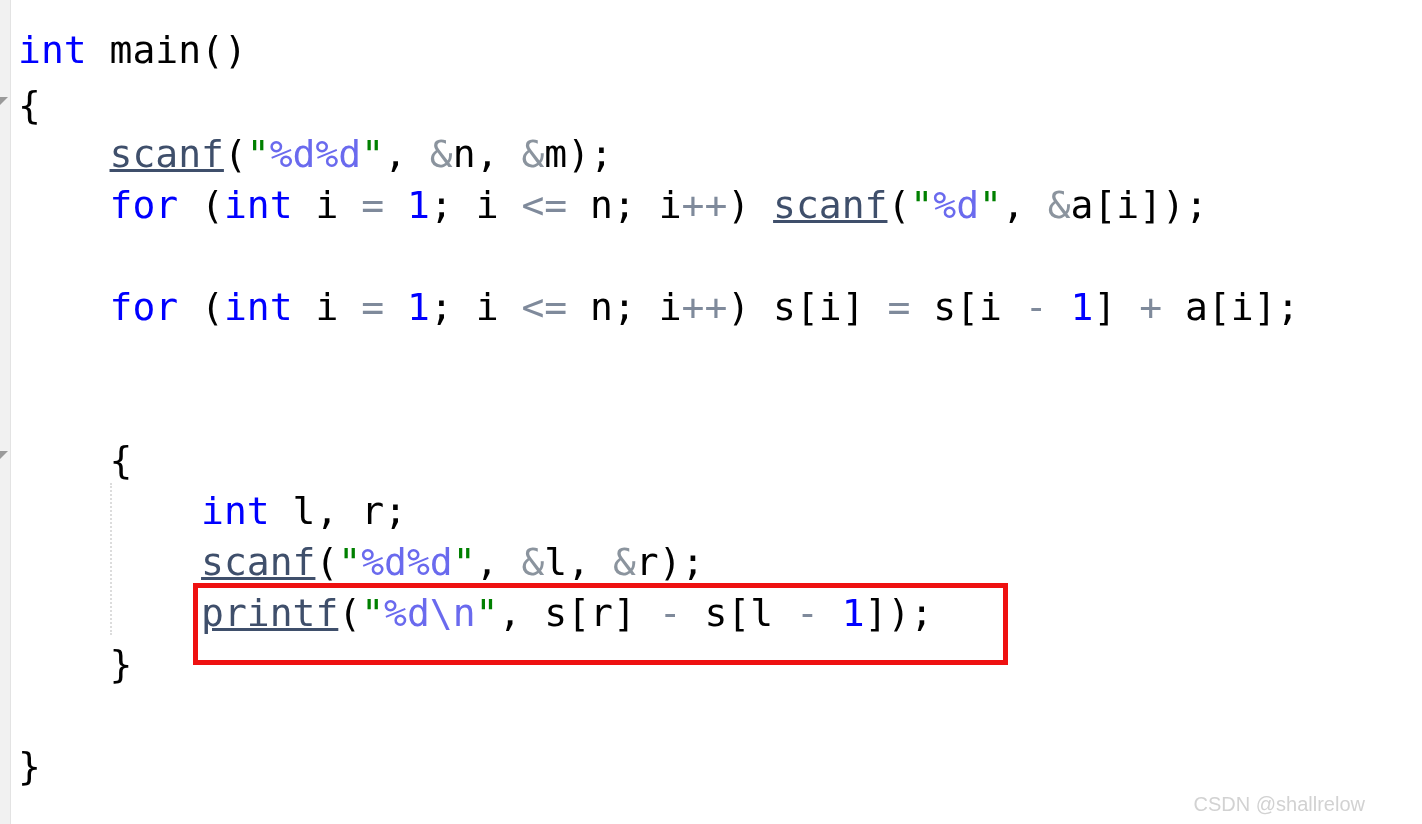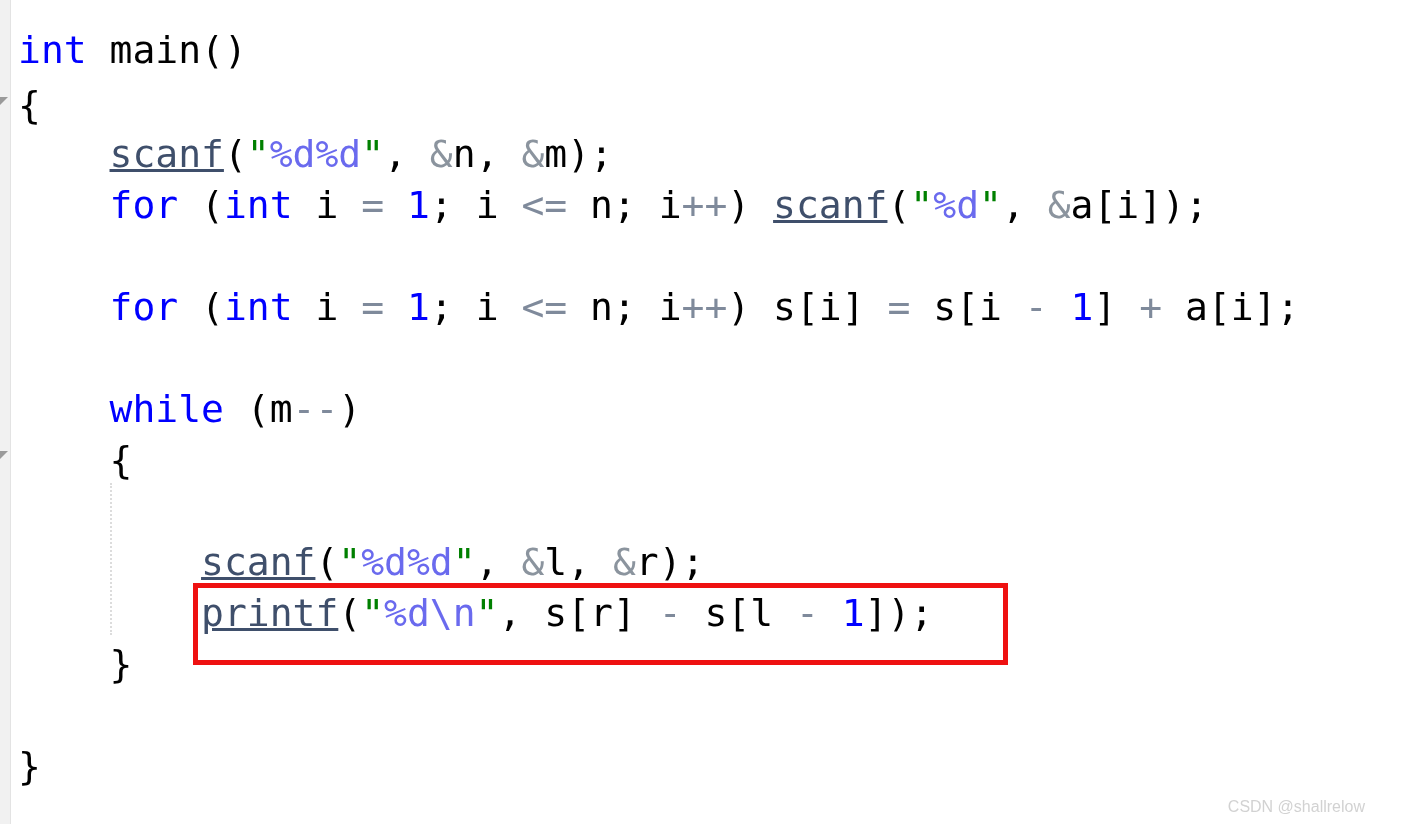--- a/index.html
+++ b/index.html
@@ -87,21 +87,21 @@
     background: transparent;
     pointer-events: none;
   }
 
   
   #watermark {
     position: absolute;
     right: 12px;
     bottom: 8px;
     font-family: "Liberation Sans", "DejaVu Sans", sans-serif;
-    font-size: 16px;
+    font-size: 20px;
     color: #d2d2d2;
     white-space: pre;
   }
 </style>
 <style>
  .tk-keyword{color:#0000ff;} .tk-number{color:#0000ff;}
  .tk-func{color:#3f4f6b;} .tk-quote{color:#008000;}
  .tk-format{color:#6a6aee;} .tk-op{color:#7f8a9b;}
  .tk-amp{color:#8b949e;} .tk-plain{color:#000000;}
  #highlight-box{border-color:#ee1111;}
@@ -129,22 +129,22 @@
     </div>
 
   <div id="code-surface">
       <div class="code-line" style="top: 24px;"><span class="tk-keyword">int</span><span class="tk-plain"> main()</span></div>
       <div class="code-line" style="top: 79px;"><span class="tk-plain">{</span></div>
       <div class="code-line" style="top: 128px;"><span class="tk-plain">    </span><span class="tk-func">scanf</span><span class="tk-plain">(</span><span class="tk-quote">"</span><span class="tk-format">%d%d</span><span class="tk-quote">"</span><span class="tk-plain">, </span><span class="tk-amp">&amp;</span><span class="tk-plain">n</span><span class="tk-plain">, </span><span class="tk-amp">&amp;</span><span class="tk-plain">m);</span></div>
       <div class="code-line" style="top: 179px;"><span class="tk-plain">    </span><span class="tk-keyword">for</span><span class="tk-plain"> (</span><span class="tk-keyword">int</span><span class="tk-plain"> i </span><span class="tk-op">=</span><span class="tk-plain"> </span><span class="tk-number">1</span><span class="tk-plain">; i </span><span class="tk-op">&lt;=</span><span class="tk-plain"> n; i</span><span class="tk-op">++</span><span class="tk-plain">) </span><span class="tk-func">scanf</span><span class="tk-plain">(</span><span class="tk-quote">"</span><span class="tk-format">%d</span><span class="tk-quote">"</span><span class="tk-plain">, </span><span class="tk-amp">&amp;</span><span class="tk-plain">a[i]);</span></div>
       <div class="code-line" style="top: 230px;">&nbsp;</div>
       <div class="code-line" style="top: 281px;"><span class="tk-plain">    </span><span class="tk-keyword">for</span><span class="tk-plain"> (</span><span class="tk-keyword">int</span><span class="tk-plain"> i </span><span class="tk-op">=</span><span class="tk-plain"> </span><span class="tk-number">1</span><span class="tk-plain">; i </span><span class="tk-op">&lt;=</span><span class="tk-plain"> n; i</span><span class="tk-op">++</span><span class="tk-plain">) s[i] </span><span class="tk-op">=</span><span class="tk-plain"> s[i </span><span class="tk-op">-</span><span class="tk-plain"> </span><span class="tk-number">1</span><span class="tk-plain">] </span><span class="tk-op">+</span><span class="tk-plain"> a[i];</span></div>
       <div class="code-line" style="top: 332px;">&nbsp;</div>
-      <div class="code-line" style="top: 383px;"><span class="tk-plain">    </span><span class="tk-keyword">while</span><span class="tk-plain"> (m</span><span class="tk-op">--</span><span class="tk-plain">)</span></div>
       <div class="code-line" style="top: 434px;"><span class="tk-plain">    {</span></div>
+      <div class="code-line" style="top: 485px;"><span class="tk-plain">        </span><span class="tk-keyword">int</span><span class="tk-plain"> l, r;</span></div>
       <div class="code-line" style="top: 536px;"><span class="tk-plain">        </span><span class="tk-func">scanf</span><span class="tk-plain">(</span><span class="tk-quote">"</span><span class="tk-format">%d%d</span><span class="tk-quote">"</span><span class="tk-plain">, </span><span class="tk-amp">&amp;</span><span class="tk-plain">l</span><span class="tk-plain">, </span><span class="tk-amp">&amp;</span><span class="tk-plain">r);</span></div>
       <div class="code-line" style="top: 587px;"><span class="tk-plain">        </span><span class="tk-func">printf</span><span class="tk-plain">(</span><span class="tk-quote">"</span><span class="tk-format">%d\n</span><span class="tk-quote">"</span><span class="tk-plain">, s[r] </span><span class="tk-op">-</span><span class="tk-plain"> s[l </span><span class="tk-op">-</span><span class="tk-plain"> </span><span class="tk-number">1</span><span class="tk-plain">]);</span></div>
       <div class="code-line" style="top: 638px;"><span class="tk-plain">    }</span></div>
       <div class="code-line" style="top: 740px;"><span class="tk-plain">}</span></div>
     </div>
 
   <div id="indent-guide"></div>
 
   <div id="highlight-box" style="left: 193px; top: 583px; width: 815px; height: 82px;"></div>
 

